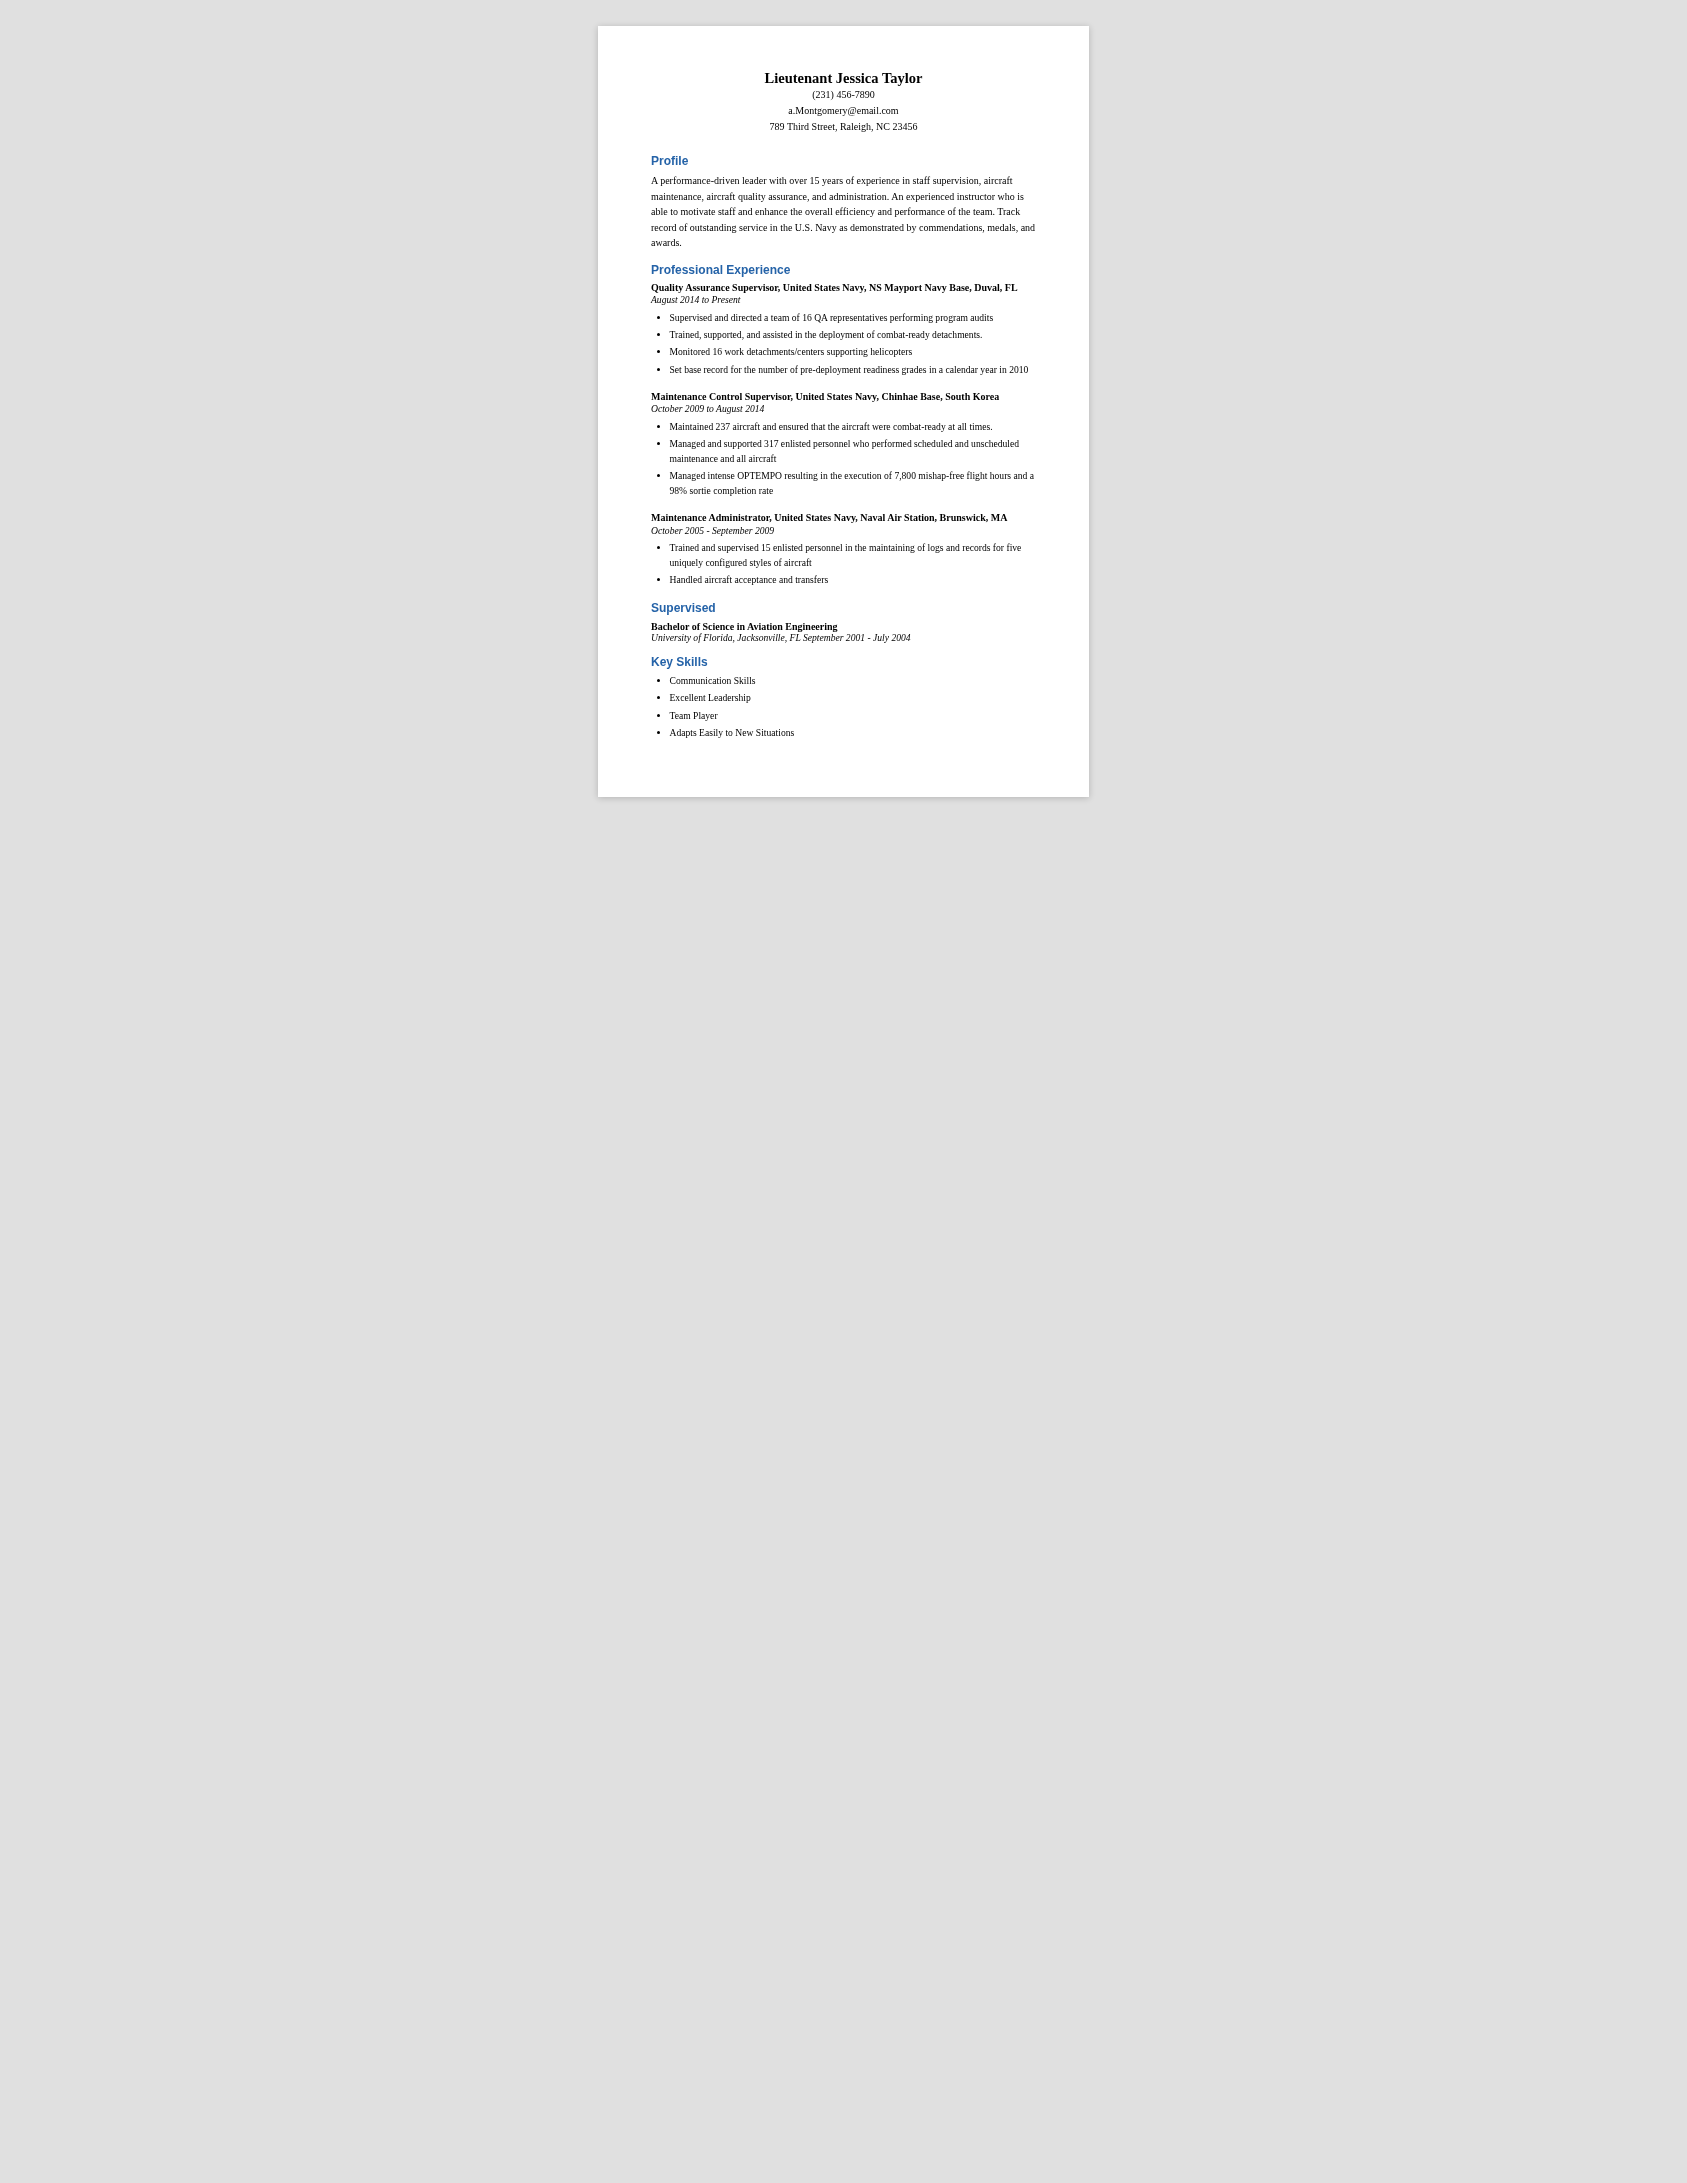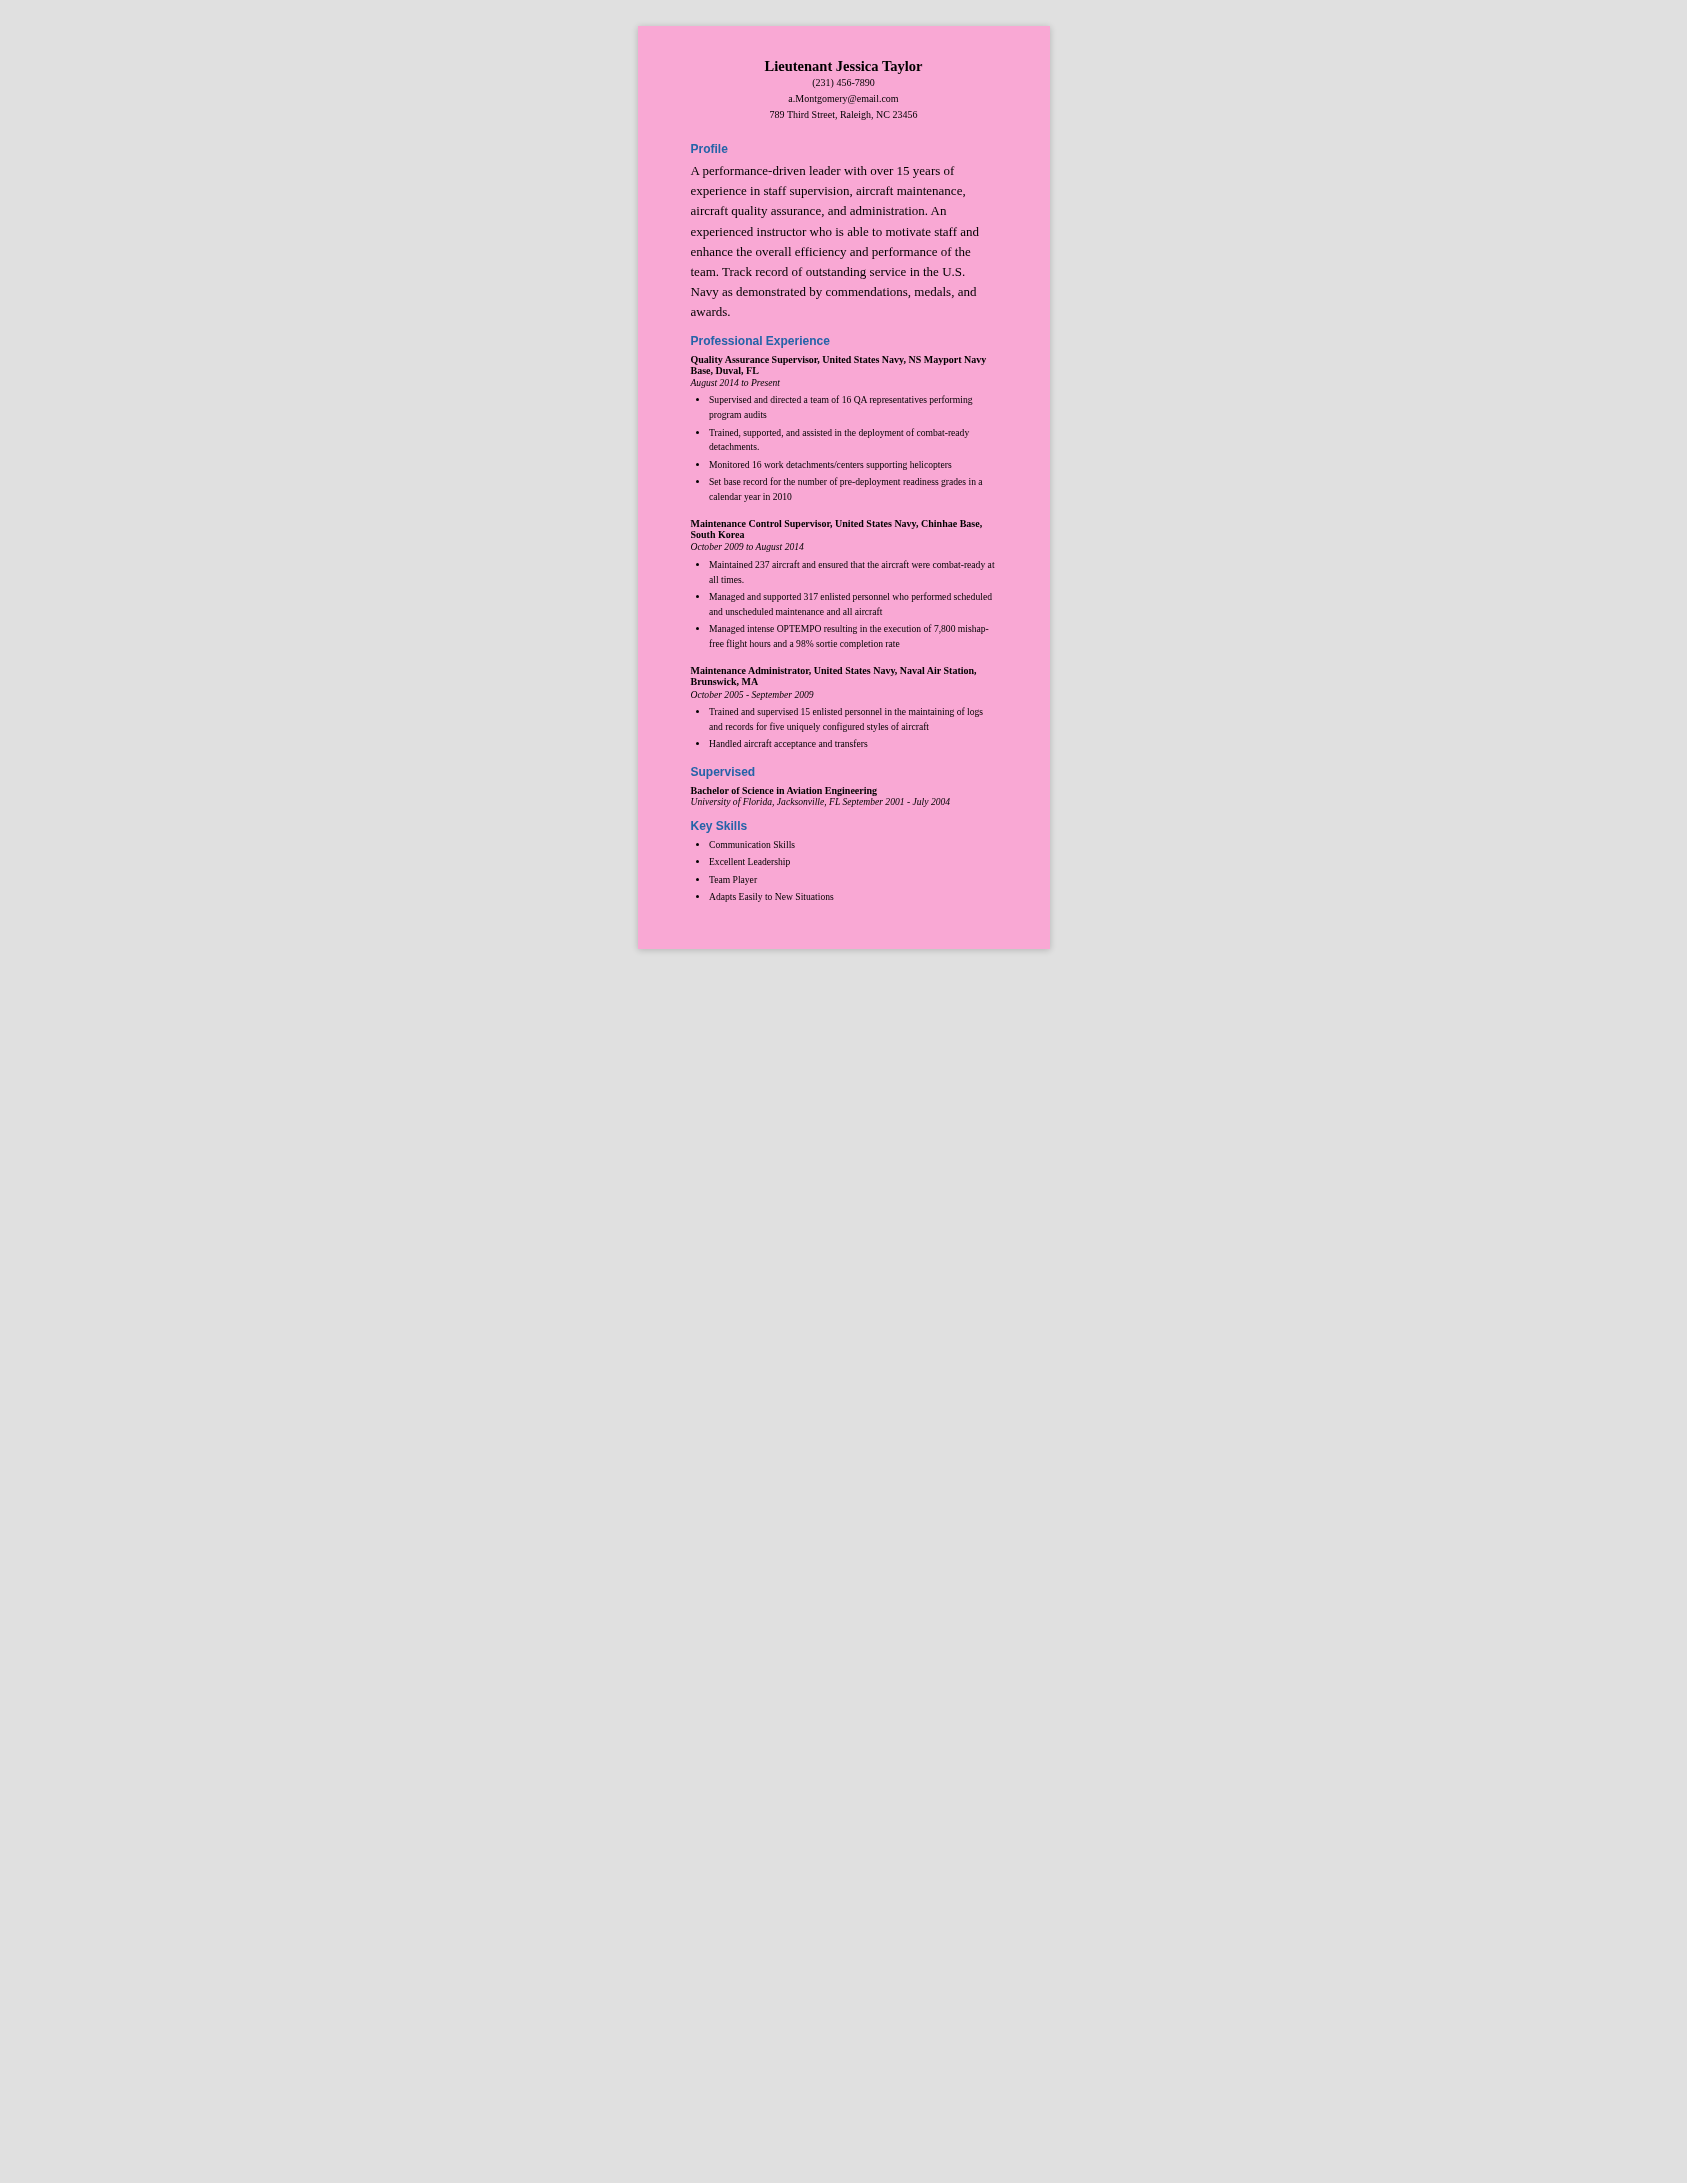--- a/index.html
+++ b/index.html
@@ -11,24 +11,24 @@
     body {
       background: #e0e0e0;
       display: flex;
       justify-content: center;
       align-items: flex-start;
       padding: 26.4px 13.2px;
       font-family: 'Times New Roman', Times, serif;
     }
 
     .resume-page {
-      background: #f9a8d4;
-      width: 412px;
+      background: #ffffff;
+      width: 491px;
       min-height: 693px;
-      padding: 32px 53px;
+      padding: 44px 53px;
       box-shadow: 0 1.3px 6.6px rgba(0,0,0,0.2);
     }
 
     .header {
       text-align: center;
       margin-bottom: 18.5px;
     }
 
     .header-name {
       font-size: 14.5px;
@@ -48,21 +48,21 @@
 
     .section-title {
       font-size: 12px;
       font-weight: bold;
       color: #2563a8;
       margin-bottom: 5.3px;
       font-family: Arial, sans-serif;
     }
 
     .profile-text {
-      font-size: 13px;
+      font-size: 10px;
       line-height: 1.55;
       font-family: 'Times New Roman', Times, serif;
     }
 
     .job-title {
       font-size: 10px;
       font-weight: bold;
       margin-bottom: 1.3px;
       font-family: 'Times New Roman', Times, serif;
     }

